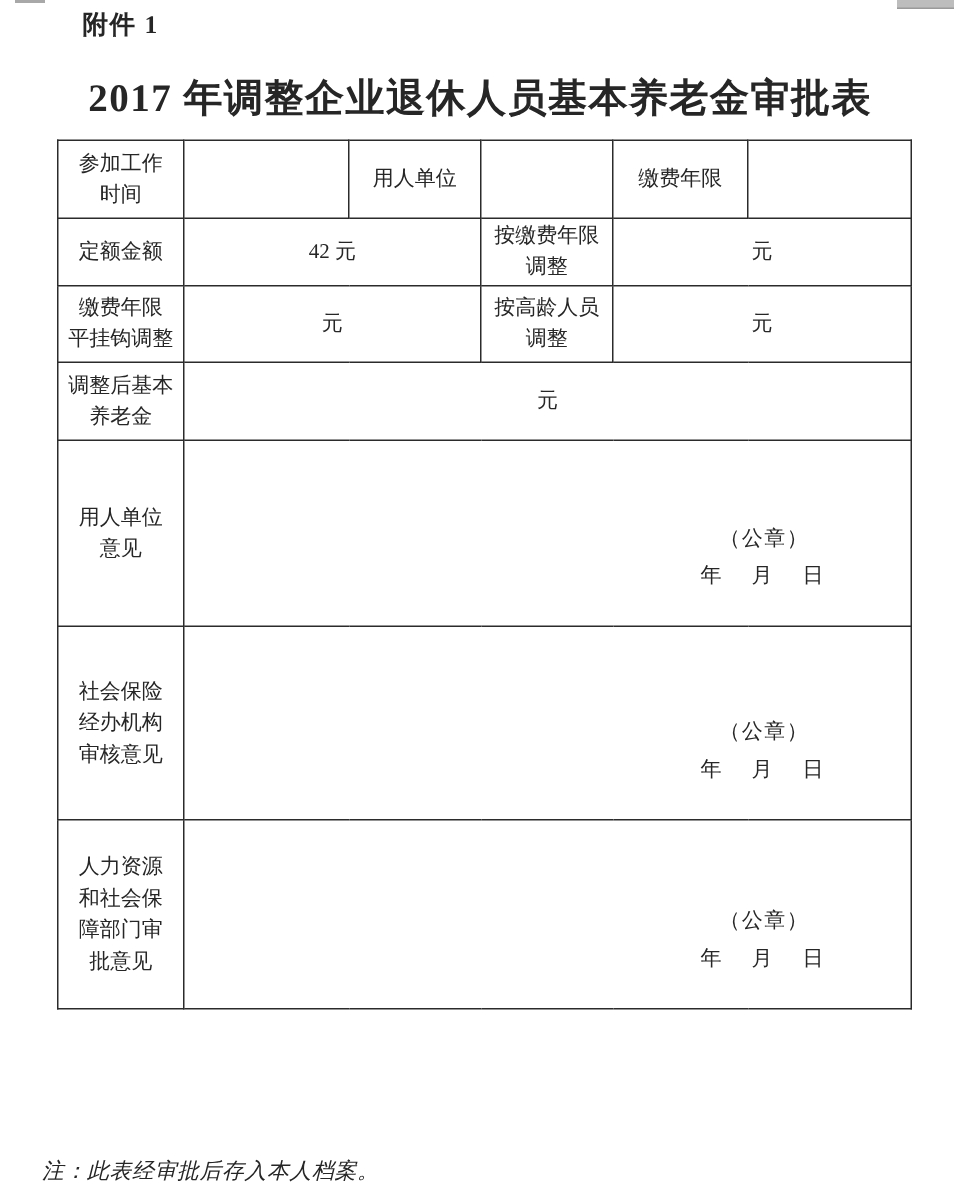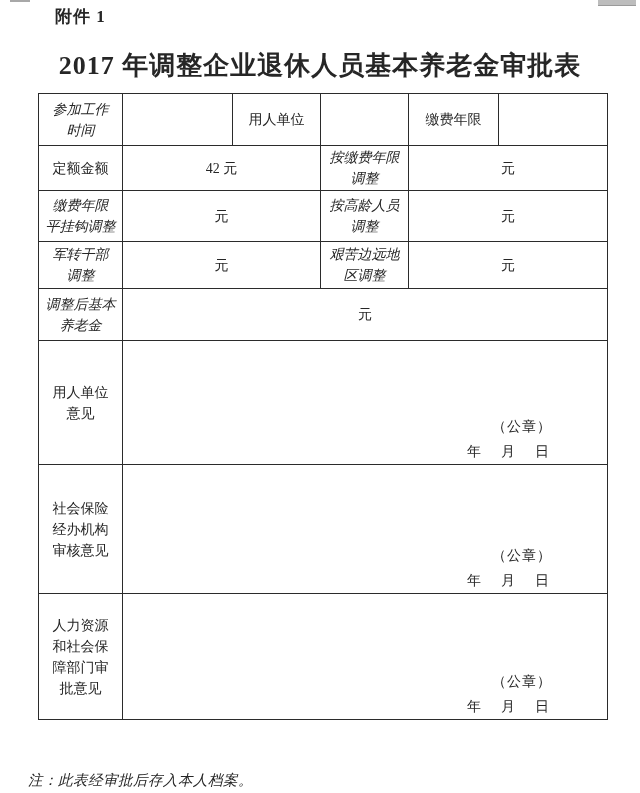--- a/index.html
+++ b/index.html
@@ -33,34 +33,34 @@
     position: absolute; left: 38px; top: 93px;
     width: 569px; border-collapse: collapse; table-layout: fixed;
   }
   table.form td {
     border: 1.5px solid #2b2b2b;
     text-align: center; vertical-align: middle;
     font-size: 14px; line-height: 1.5;
     padding: 0;
     overflow: hidden;
   }
-  .pl { white-space: pre-line; font-style: italic; }
+  .pl { white-space: pre-line; }
   tr.h47  { height: 47px; }
   tr.h52  { height: 52px; }
   tr.h45  { height: 45px; }
   tr.h51  { height: 51px; }
   tr.h124 { height: 124px; }
   tr.h129 { height: 129px; }
   tr.h126 { height: 126px; }
   td.total-value { padding-right: 80px; }
   td.opinion-label { white-space: pre-line; line-height: 1.95; }
   td.opinion-content { position: relative; }
   .seal-block {
-    position: absolute; right: 55px; bottom: 0;
-    text-align: right;
+    position: absolute; right: 55px; bottom: 20px;
+    text-align: center;
   }
   .seal-line { font-size: 14px; line-height: 25px; letter-spacing: 1px; }
   .date-line { font-size: 14px; line-height: 25px; letter-spacing: 3px; white-space: pre; }
   .footnote {
     position: absolute; left: 28px; top: 771px;
     font-size: 14.5px; letter-spacing: 0.5px; font-style: italic;
   }
 </style>
 </head>
 <body>
@@ -98,28 +98,20 @@
       <td colspan="2">元</td>
     </tr>
     <tr class="h51">
       <td class="pl">缴费年限
 平挂钩调整</td>
       <td colspan="2">元</td>
       <td class="pl">按高龄人员
 调整</td>
       <td colspan="2">元</td>
     </tr>
-    <tr class="h47">
-      <td class="pl">军转干部
-调整</td>
-      <td colspan="2">元</td>
-      <td class="pl">艰苦边远地
-区调整</td>
-      <td colspan="2">元</td>
-    </tr>
     <tr class="h52">
       <td class="pl">调整后基本
 养老金</td>
       <td colspan="5" class="total-value">元</td>
     </tr>
     <tr class="h124">
       <td class="opinion-label">用人单位
 意见</td>
       <td colspan="5" class="opinion-content">
         <div class="seal-block">

